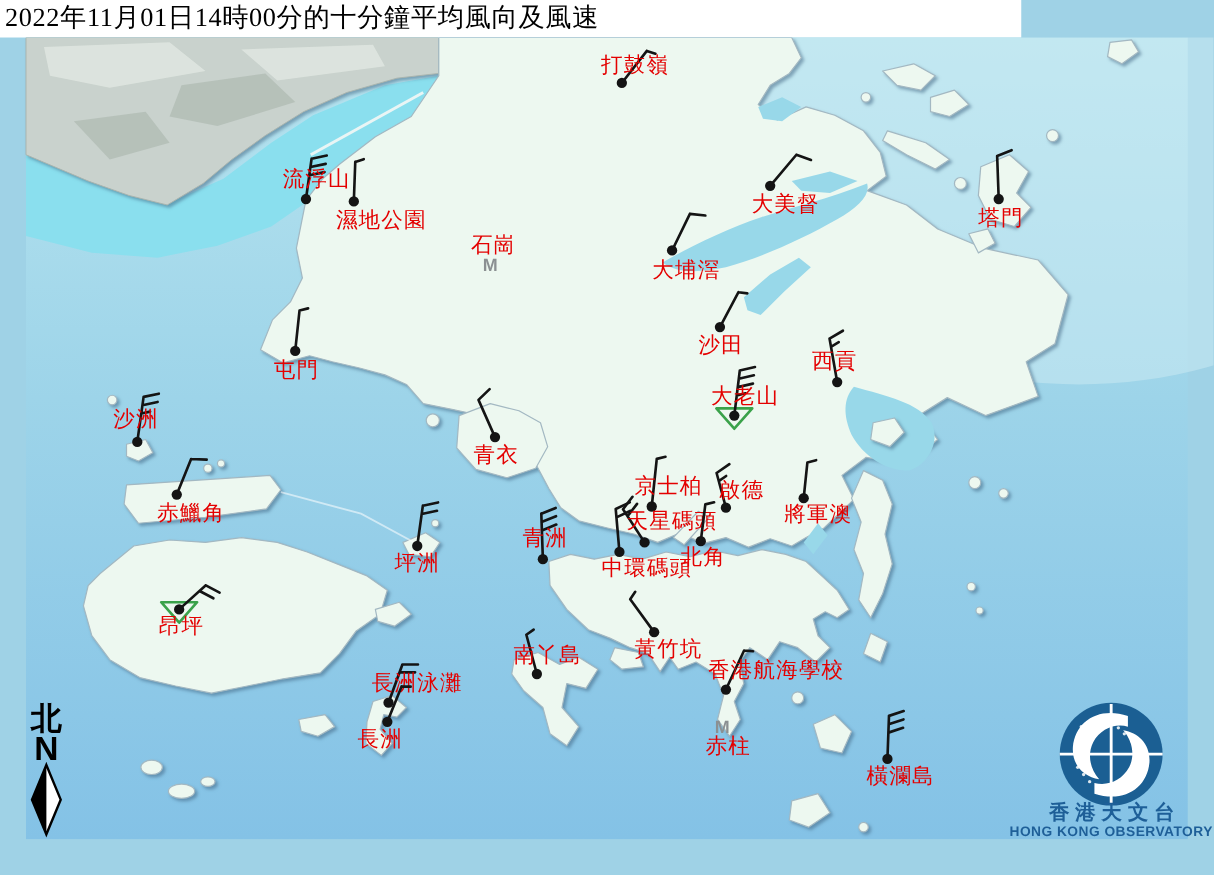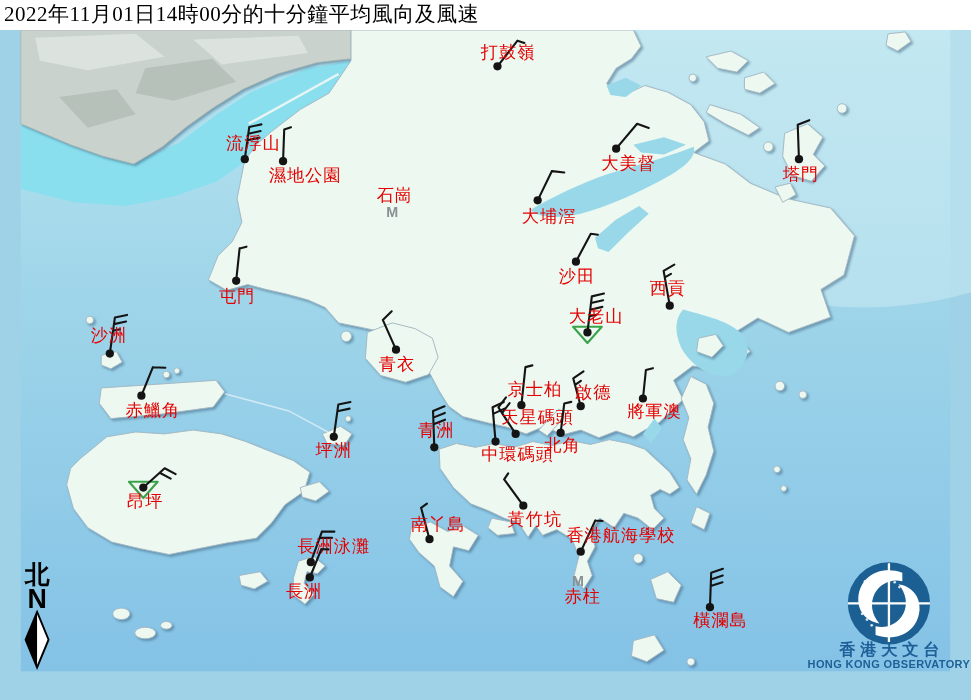--- a/index.html
+++ b/index.html
@@ -1,17 +1,17 @@
 <!DOCTYPE html>
 <html><head>
 <meta charset="utf-8">
 <style>
   html,body{margin:0;padding:0;background:#9fd2e6;}
   #screen{position:relative;width:971px;height:700px;overflow:hidden;font-family:"Liberation Serif","DejaVu Serif",serif;}
-  #titlebar{position:absolute;top:0;left:0;width:971px;height:30px;background:#ffffff;color:#000;
+  #titlebar{position:absolute;top:0;left:0;width:817px;height:30px;background:#ffffff;color:#000;
             font-size:21px;line-height:29px;padding-left:4px;box-sizing:border-box;letter-spacing:.5px;white-space:nowrap;}
   #mapsvg{position:absolute;top:30px;left:0;display:block;}
   .land{fill:#edf8f0;stroke:#a3b8c2;stroke-width:1;stroke-linejoin:round;}
   .urban{fill:#c9d2cd;stroke:#a9b4ae;stroke-width:.8;}
   .urban-light{fill:#dfe6e0;opacity:.85;}
   .urban-dark{fill:#aeb9b1;opacity:.7;}
   .watercut{fill:#98d8e9;stroke:none;}
   .shadowed{filter:drop-shadow(2px 2.5px 1.3px rgba(60,95,125,.5));}
   .stlabel{fill:#e40000;font-size:18px;font-family:"Liberation Serif","DejaVu Serif",serif;
            text-anchor:middle;dominant-baseline:middle;letter-spacing:1px;}

